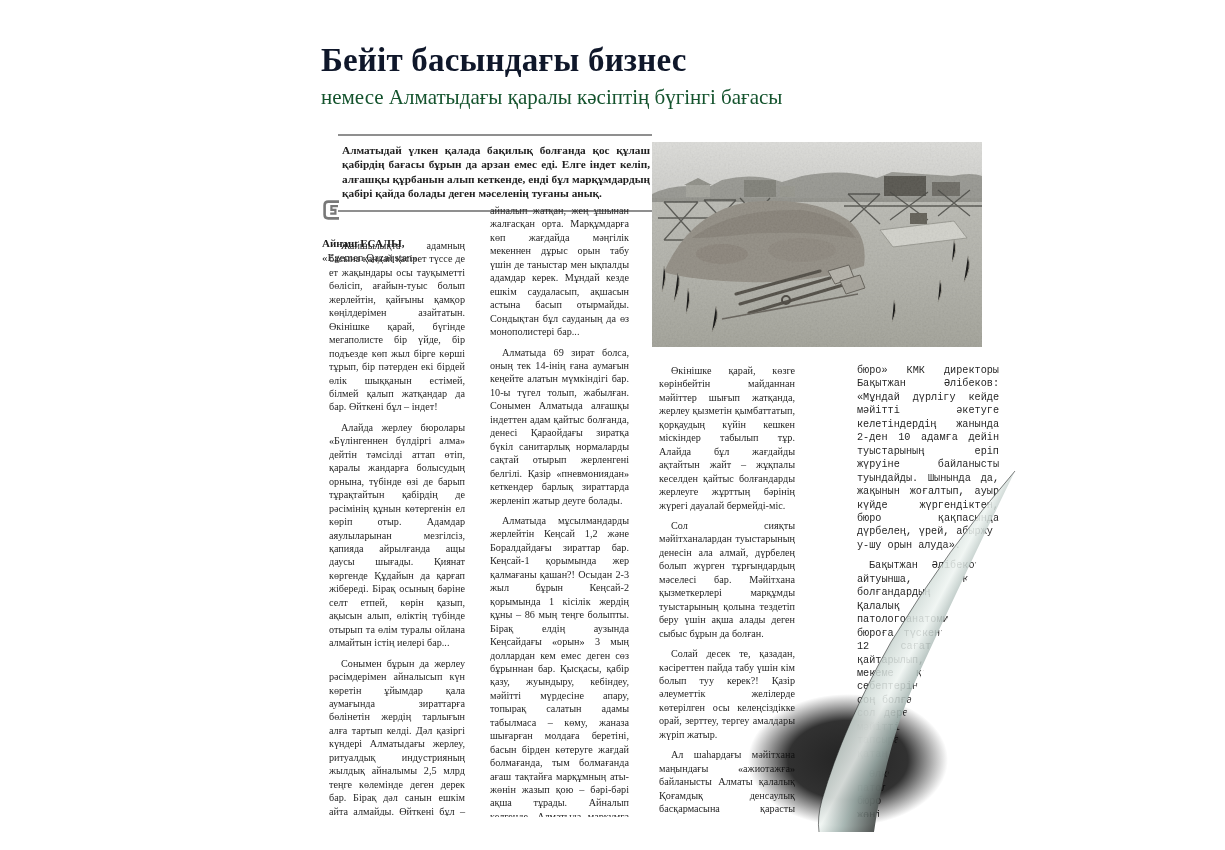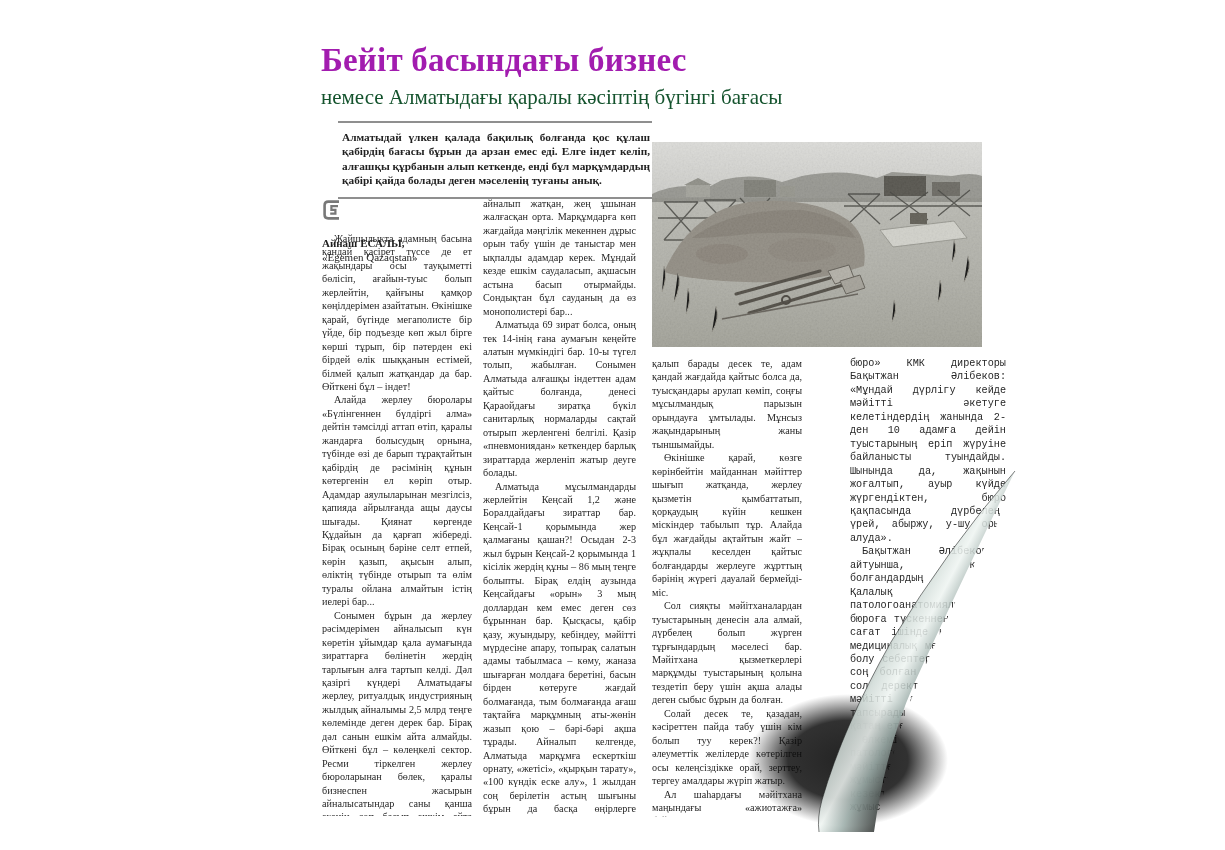--- a/index.html
+++ b/index.html
@@ -2,44 +2,44 @@
 <html><head>
 <meta charset="utf-8">
 <style>
   html,body{margin:0;padding:0;background:#ffffff;}
   .page{
     position:relative;width:1225px;height:850px;background:#ffffff;overflow:hidden;
     font-family:"Liberation Serif","DejaVu Serif",serif;color:#1f1f1f;
   }
   .headline{position:absolute;left:321px;top:42px;width:560px;}
   .headline h1{
-    margin:0;font-size:33px;line-height:36px;font-weight:700;color:#a21caf;
+    margin:0;font-size:33px;line-height:36px;font-weight:700;color:#0f172a;
     letter-spacing:.2px;font-family:"Liberation Serif","DejaVu Serif",serif;
   }
   .headline h2{
     margin:7px 0 0 0;font-size:21px;line-height:24px;font-weight:400;color:#14532d;
   }
   .lead-box{
-    position:absolute;left:338px;top:121px;width:308px;
+    position:absolute;left:338px;top:134px;width:308px;
     border-top:2px solid #8f8f8f;border-bottom:2px solid #8f8f8f;
     padding:7px 2px 9px 4px;
   }
   .lead-box p{
     margin:0;font-size:11.3px;line-height:14.4px;font-weight:700;
     text-align:justify;color:#222;
   }
   .author{position:absolute;left:322px;top:199px;width:150px;display:flex;gap:16px;flex-direction:column;}
   .author .logo{flex:0 0 auto;width:22px;height:22px;}
   .author .who{font-size:11px;line-height:13.5px;}
   .author .who .nm{font-weight:700;}
   .col{
     position:absolute;font-size:10.2px;line-height:13.45px;text-align:justify;
     overflow:hidden;color:#262626;
   }
-  .col p{margin:0;text-indent:12px;}
+  .col p{margin:7px;text-indent:12px;}
   .col p.cont{text-indent:0;}
   #col1{left:322px;top:232px;width:150px;height:584px;}
   #col2{left:483px;top:197px;width:153px;height:620px;}
   #col3{left:652px;top:357px;width:150px;height:460px;}
   #col4{left:850px;top:357px;width:156px;height:460px;font-family:Liberation Mono, monospace;}
   .photo{
     position:absolute;left:652px;top:142px;width:330px;height:205px;
     background:#e8e8e4;
   }
   .photo svg{display:block;width:100%;height:100%;}
@@ -144,21 +144,20 @@
     <p>Жайшылықта адамның басына қандай қасірет түссе де ет жақындары осы тауқыметті бөлісіп, ағайын-туыс болып жерлейтін, қайғыны қамқор көңілдерімен азайтатын. Өкінішке қарай, бүгінде мегаполисте бір үйде, бір подъезде көп жыл бірге көрші тұрып, бір пәтерден екі бірдей өлік шыққанын естімей, білмей қалып жатқандар да бар. Өйткені бұл – індет!</p>
     <p>Алайда жерлеу бюролары «Бүлінгеннен бүлдіргі алма» дейтін тәмсілді аттап өтіп, қаралы жандарға болысудың орнына, түбінде өзі де барып тұрақтайтын қабірдің де рәсімінің құнын көтергенін ел көріп отыр. Адамдар аяулыларынан мезгілсіз, қапияда айрылғанда ащы даусы шығады. Қиянат көргенде Құдайын да қарғап жібереді. Бірақ осының бәріне селт етпей, көрін қазып, ақысын алып, өліктің түбінде отырып та өлім туралы ойлана алмайтын істің иелері бар...</p>
     <p>Сонымен бұрын да жерлеу рәсімдерімен айналысып күн көретін ұйымдар қала аумағында зираттарға бөлінетін жердің тарлығын алға тартып келді. Дәл қазіргі күндері Алматыдағы жерлеу, ритуалдық индустрияның жылдық айналымы 2,5 млрд теңге көлемінде деген дерек бар. Бірақ дәл санын ешкім айта алмайды. Өйткені бұл – көлеңкелі сектор. Ресми тіркелген жерлеу бюроларынан бөлек, қаралы бизнеспен жасырын айналысатындар саны қанша екенін дөп басып ешкім айта алмайды. Бұл – үлкен ақша</p>
   </div>
   <div class="col" id="col2">
     <p class="cont">айналып жатқан, жең ұшынан жалғасқан орта. Марқұмдарға көп жағдайда мәңгілік мекеннен дұрыс орын табу үшін де таныстар мен ықпалды адамдар керек. Мұндай кезде ешкім саудаласып, ақшасын астына басып отырмайды. Сондықтан бұл сауданың да өз монополистері бар...</p>
     <p>Алматыда 69 зират болса, оның тек 14-інің ғана аумағын кеңейте алатын мүмкіндігі бар. 10-ы түгел толып, жабылған. Сонымен Алматыда алғашқы індеттен адам қайтыс болғанда, денесі Қараойдағы зиратқа бүкіл санитарлық нормаларды сақтай отырып жерленгені белгілі. Қазір «пневмониядан» кеткендер барлық зираттарда жерленіп жатыр деуге болады.</p>
     <p>Алматыда мұсылмандарды жерлейтін Кеңсай 1,2 және Боралдайдағы зираттар бар. Кеңсай-1 қорымында жер қалмағаны қашан?! Осыдан 2-3 жыл бұрын Кеңсай-2 қорымында 1 кісілік жердің құны – 86 мың теңге болыпты. Бірақ елдің аузында Кеңсайдағы «орын» 3 мың доллардан кем емес деген сөз бұрыннан бар. Қысқасы, қабір қазу, жуындыру, кебіндеу, мәйітті мүрдесіне апару, топырақ салатын адамы табылмаса – көму, жаназа шығарған молдаға беретіні, басын бірден көтеруге жағдай болмағанда, тым болмағанда ағаш тақтайға марқұмның аты-жөнін жазып қою – бәрі-бәрі ақша тұрады. Айналып келгенде, Алматыда марқұмға ескерткіш орнату, «жетісі», «қырқын тарату», «100 күндік еске алу», 1 жылдан соң берілетін астың шығыны бұрын да басқа өңірлерге қарағанда екі-үш есе қымбат болатын. Қазір бұл да</p>
   </div>
   <div class="col" id="col3">
-    <p class="cont">қалып барады десек те, адам қандай жағдайда қайтыс болса да, туысқандары арулап көміп, соңғы мұсылмандық парызын орындауға ұмтылады. Мұнсыз жақындарының жаны тыншымайды.</p>
     <p>Өкінішке қарай, көзге көрінбейтін майданнан мәйіттер шығып жатқанда, жерлеу қызметін қымбаттатып, қорқаудың күйін кешкен міскіндер табылып тұр. Алайда бұл жағдайды ақтайтын жайт – жұқпалы кеселден қайтыс болғандарды жерлеуге жұрттың бәрінің жүрегі дауалай бермейді-міс.</p>
     <p>Сол сияқты мәйітханалардан туыстарының денесін ала алмай, дүрбелең болып жүрген тұрғындардың мәселесі бар. Мәйітхана қызметкерлері марқұмды туыстарының қолына тездетіп беру үшін ақша алады деген сыбыс бұрын да болған.</p>
     <p>Солай десек те, қазадан, кәсіреттен пайда табу үшін кім болып туу керек?! Қазір әлеуметтік желілерде көтерілген осы келеңсіздікке орай, зерттеу, тергеу амалдары жүріп жатыр.</p>
     <p>Ал шаһардағы мәйітхана маңындағы «ажиотажға» байланысты Алматы қалалық Қоғамдық денсаулық басқармасына қарасты «Қалалық патологоанатомиялық</p>
   </div>
   <div class="col" id="col4">
     <p class="cont">бюро» КМК директоры Бақытжан Әлібеков: «Мұндай дүрлігу кейде мәйітті әкетуге келетіндердің жанында 2-ден 10 адамға дейін туыстарының еріп жүруіне байланысты туындайды. Шынында да, жақынын жоғалтып, ауыр күйде жүргендіктен, бюро қақпасында дүрбелең, үрей, абыржу, у-шу орын алуда».</p>
     <p>Бақытжан Әлібековтің айтуынша, қайтыс болғандардың денесі Қалалық патологоанатомиялық бюроға түскеннен кейін 12 сағат ішінде қайтарылып, медициналық мекеме қайтыс болу себептерін анықтаған соң болған адам жайында сол деректер беру үшін мәйітті арнаулы ұйымға тапсырады. Бұл уақытты қатаң етеді.</p>
     <p>Өлкемізде патологоанатомиялық бюро мәйіттерді беру жөніндегі жұмысты ұйымдастырып, кезектері қатаң мақсатпен жұмыс жасалып, адамдарды тыныштандырып жатыр.</p>
   </div>

